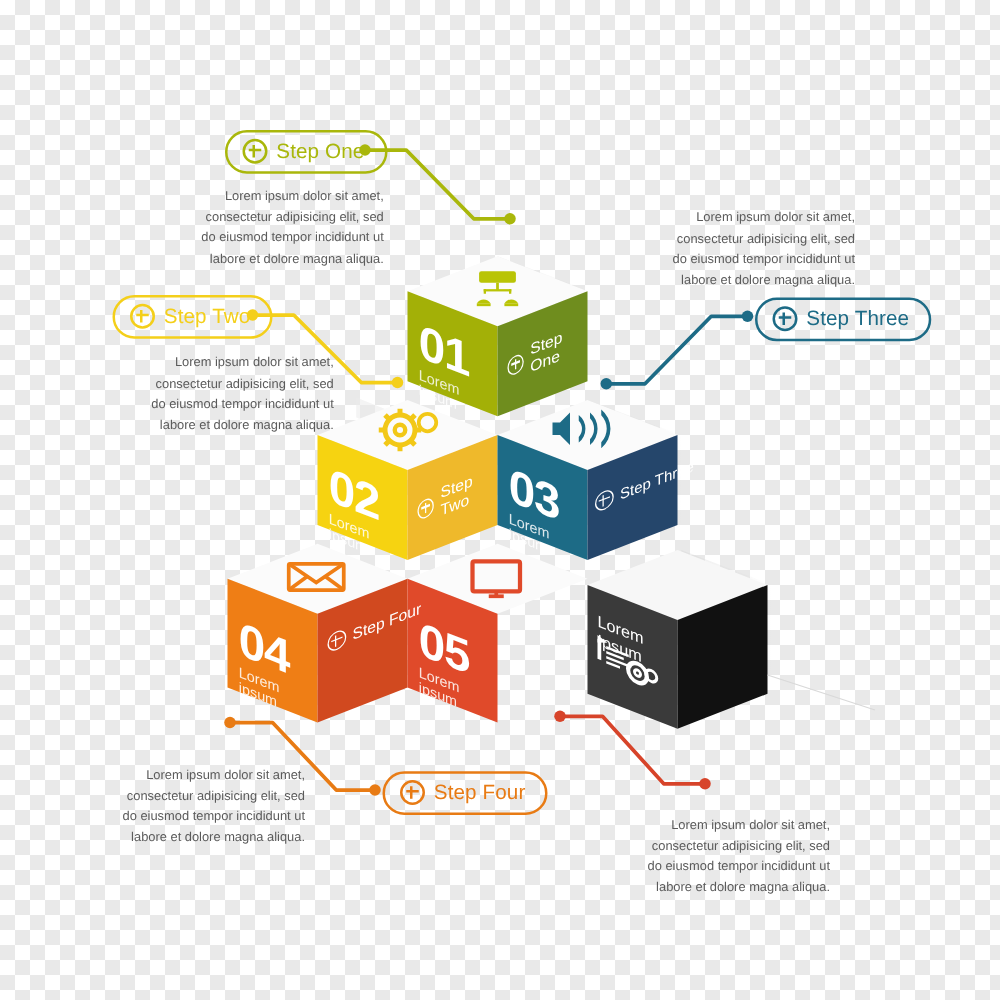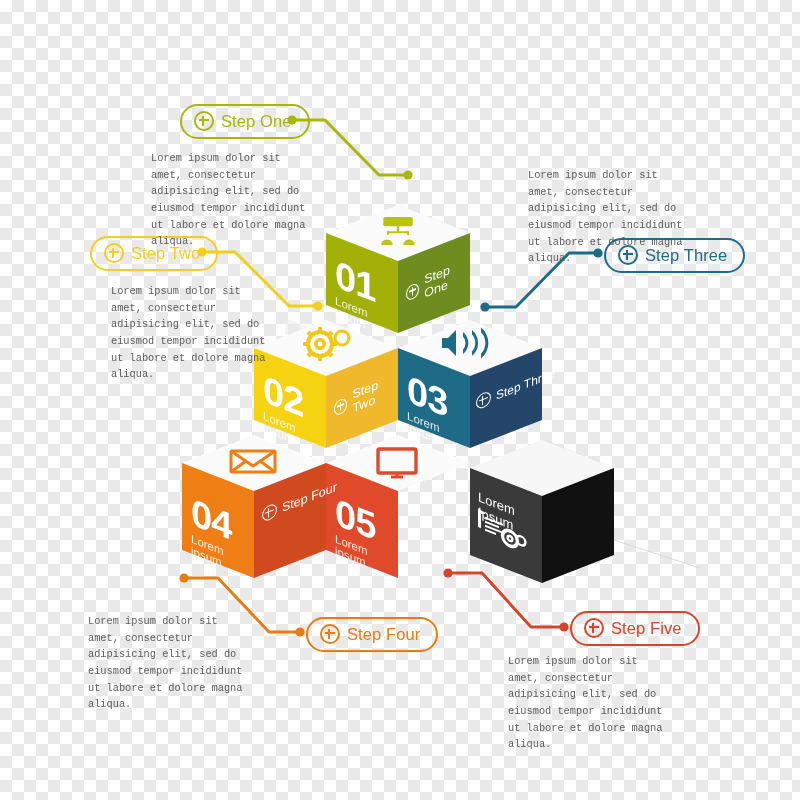--- a/index.html
+++ b/index.html
@@ -46,21 +46,21 @@
   .pill .plus::before{left:3px;right:3px;top:6px;height:2px;}
   .pill .plus::after{top:3px;bottom:3px;left:6px;width:2px;}
 
   
   .para{
     position:absolute;
     font-size:10.3px;
     line-height:1.62;
     color:#5b5b5b;
     width:172px;
-    font-family:Liberation Mono, monospace;
+    text-align:right;
   }
 
   
   .facetext{position:absolute;pointer-events:none;}
 </style>
 </head>
 <body>
 
 <div id="checker"></div>
 
@@ -301,24 +301,20 @@
   <div class="pill" style="left:604px;top:238px;color:#1d6b86;border-color:#1d6b86;">
     <span class="plus"></span>
     <span>Step Three</span>
   </div>
 
   <div class="pill" style="left:306px;top:617px;color:#e87b14;border-color:#e87b14;">
     <span class="plus"></span>
     <span>Step Four</span>
   </div>
 
-  <div class="pill" style="left:570px;top:611px;color:#d7442a;border-color:#d7442a;">
-    <span class="plus"></span>
-    <span>Step Five</span>
-  </div>
 
   <div class="para" style="left:151px;top:150px;width:156px;">Lorem ipsum dolor sit amet, consectetur adipisicing elit, sed do eiusmod tempor incididunt ut labore et dolore magna aliqua.</div>
 
   <div class="para" style="left:111px;top:283px;width:156px;">Lorem ipsum dolor sit amet, consectetur adipisicing elit, sed do eiusmod tempor incididunt ut labore et dolore magna aliqua.</div>
 
   <div class="para" style="left:528px;top:167px;width:156px;">Lorem ipsum dolor sit amet, consectetur adipisicing elit, sed do eiusmod tempor incididunt ut labore et dolore magna aliqua.</div>
 
   <div class="para" style="left:88px;top:613px;width:156px;">Lorem ipsum dolor sit amet, consectetur adipisicing elit, sed do eiusmod tempor incididunt ut labore et dolore magna aliqua.</div>
 
   <div class="para" style="left:508px;top:653px;width:156px;">Lorem ipsum dolor sit amet, consectetur adipisicing elit, sed do eiusmod tempor incididunt ut labore et dolore magna aliqua.</div>

